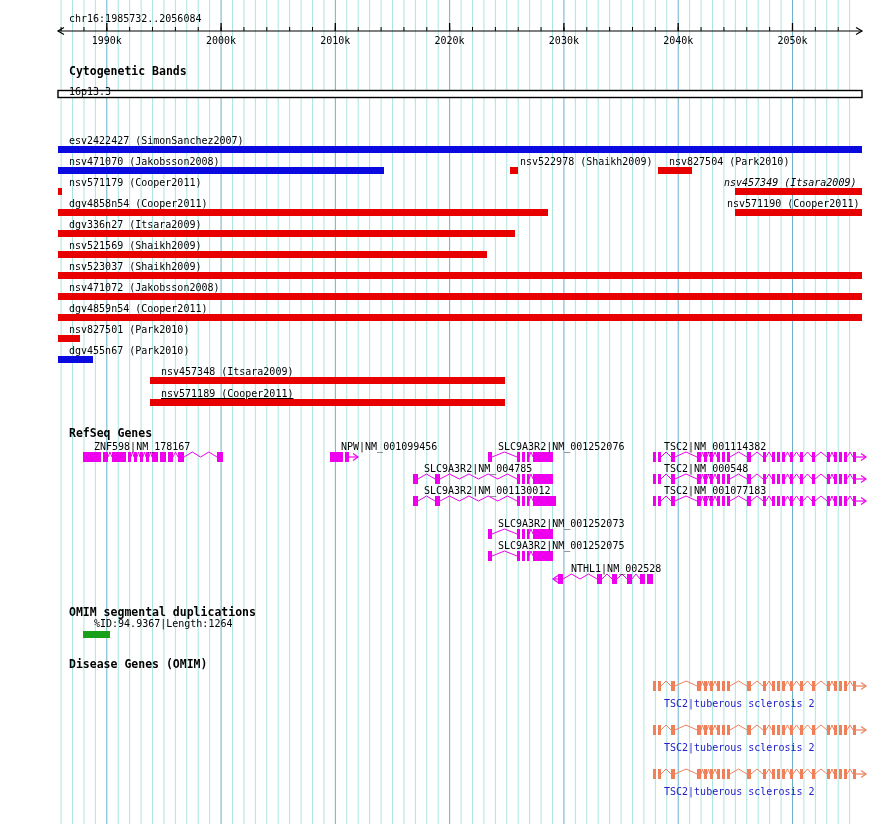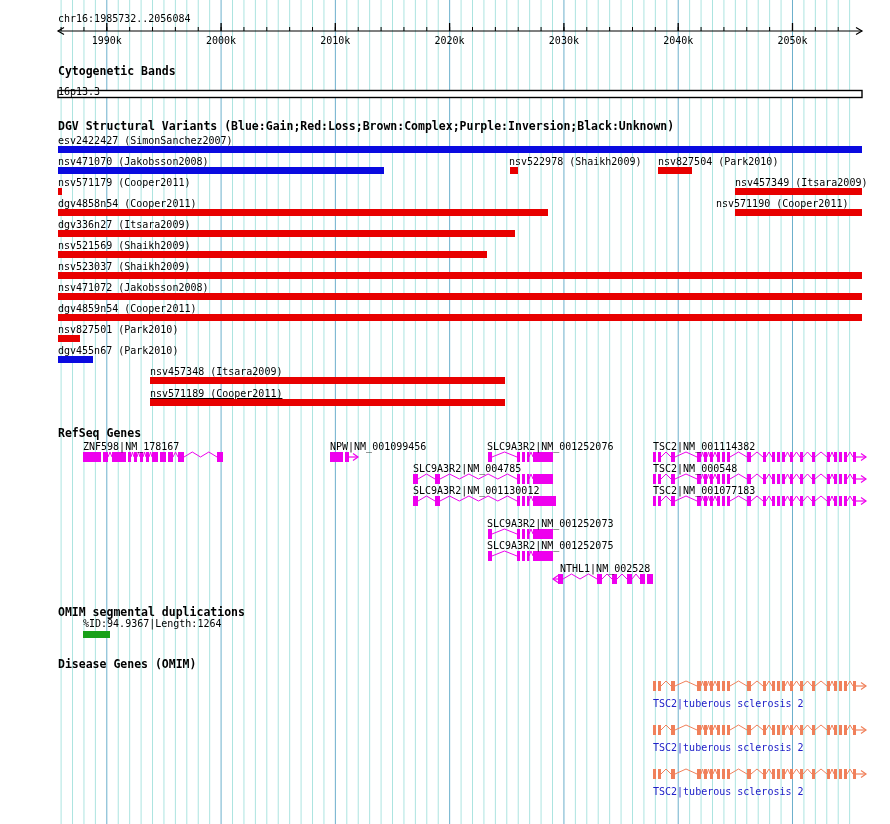--- a/index.html
+++ b/index.html
@@ -1,21 +1,21 @@
 <!DOCTYPE html>
 <html><head>
 <meta charset="utf-8">
 <style>
   html,body{margin:0;padding:0;background:#fff;}
   #stage{position:relative;width:890px;height:824px;background:#ffffff;overflow:hidden;
          font-family:"DejaVu Sans Mono",monospace;}
   svg.layer{position:absolute;left:0;top:0;}
   #grid{z-index:1;}
   #draw{z-index:2;}
-  .lbl{position:absolute;z-index:3;font-size:10px;line-height:10px;color:#000;white-space:pre;}
+  .lbl{position:absolute;z-index:3;font-size:10px;line-height:10px;color:#000;white-space:pre;margin-left:11px;}
   .hdr{font-weight:bold;font-size:11.5px;line-height:11px;}
 </style>
 </head>
 <body>
 
 <div id="stage">
   <svg id="grid" class="layer" width="890" height="824">
       <line x1="61.1" y1="0" x2="61.1" y2="824" stroke="#ace4e0" stroke-width="1"></line>
       <line x1="72.528" y1="0" x2="72.528" y2="824" stroke="#ace4e0" stroke-width="1"></line>
       <line x1="83.956" y1="0" x2="83.956" y2="824" stroke="#ace4e0" stroke-width="1"></line>
@@ -489,34 +489,33 @@
         <polyline points="861,770.5 866,774 861,777.5" fill="none" stroke="#f0805a" stroke-width="1.2"></polyline>
       </g>
       <rect x="83" y="631" width="27" height="7" fill="#18a018"></rect>
     </svg>
 
   <div class="lbl" style="left:58px;top:14px">chr16:1985732..2056084</div>
 
   <div class="lbl hdr" style="left:58px;top:66px">Cytogenetic Bands</div>
   <div class="lbl" style="left:58px;top:87px">16p13.3</div>
 
-  <div class="lbl hdr" style="left:58px;top:121px">DGV Structural Variants (Blue:Gain;Red:Loss;Brown:Complex;Purple:Inversion;Black:Unknown)</div>
 
   <div class="lbl hdr" style="left:58px;top:428px">RefSeq Genes</div>
 
   <div class="lbl hdr" style="left:58px;top:607px">OMIM segmental duplications</div>
   <div class="lbl" style="left:83px;top:619px">%ID:94.9367|Length:1264</div>
 
   <div class="lbl hdr" style="left:58px;top:659px">Disease Genes (OMIM)</div>
 <div class="lbl" style="left: 58px; top: 136px;">esv2422427 (SimonSanchez2007)</div>
     <div class="lbl" style="left: 58px; top: 157px; text-align: center;">nsv471070 (Jakobsson2008)</div>
     <div class="lbl" style="left: 509px; top: 157px;">nsv522978 (Shaikh2009)</div>
     <div class="lbl" style="left: 658px; top: 157px;">nsv827504 (Park2010)</div>
     <div class="lbl" style="left: 58px; top: 178px;">nsv571179 (Cooper2011)</div>
-    <div class="lbl" style="left: 735px; top: 178px;">nsv457349 (Itsara2009)</div>
+    <div class="lbl" style="left: 713px; top: 178px; font-style: italic;">nsv457349 (Itsara2009)</div>
     <div class="lbl" style="left: 58px; top: 199px;">dgv4858n54 (Cooper2011)</div>
     <div class="lbl" style="left: 716px; top: 199px;">nsv571190 (Cooper2011)</div>
     <div class="lbl" style="left: 58px; top: 220px;">dgv336n27 (Itsara2009)</div>
     <div class="lbl" style="left: 58px; top: 241px;">nsv521569 (Shaikh2009)</div>
     <div class="lbl" style="left: 58px; top: 262px;">nsv523037 (Shaikh2009)</div>
     <div class="lbl" style="left: 58px; top: 283px;">nsv471072 (Jakobsson2008)</div>
     <div class="lbl" style="left: 58px; top: 304px;">dgv4859n54 (Cooper2011)</div>
     <div class="lbl" style="left: 58px; top: 325px;">nsv827501 (Park2010)</div>
     <div class="lbl" style="left: 58px; top: 346px;">dgv455n67 (Park2010)</div>
     <div class="lbl" style="left: 150px; top: 367px;">nsv457348 (Itsara2009)</div>

